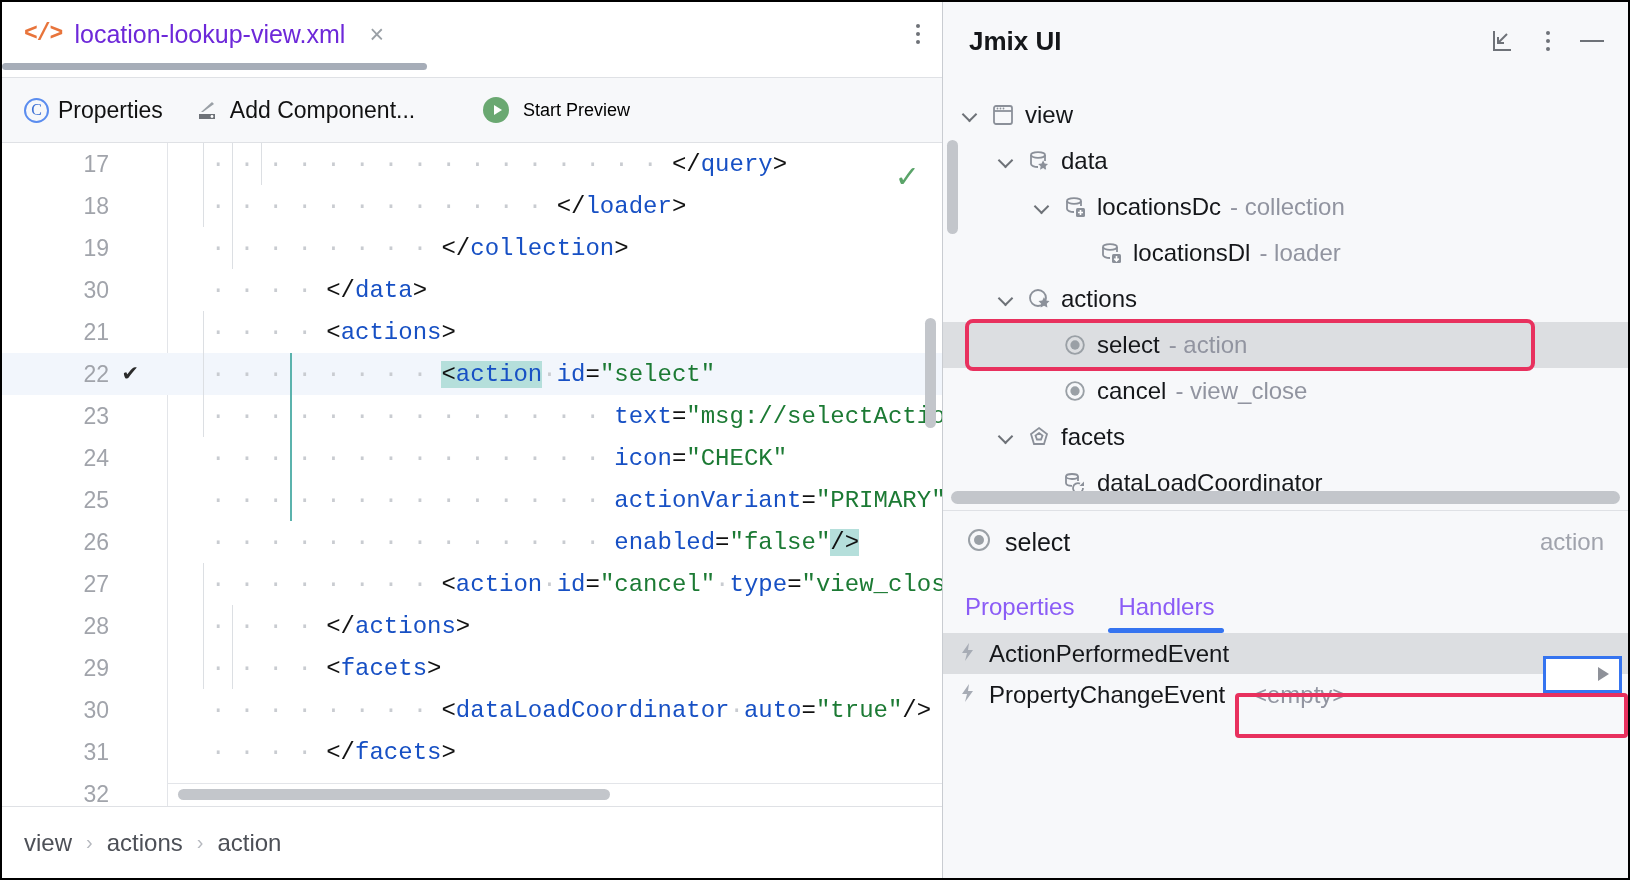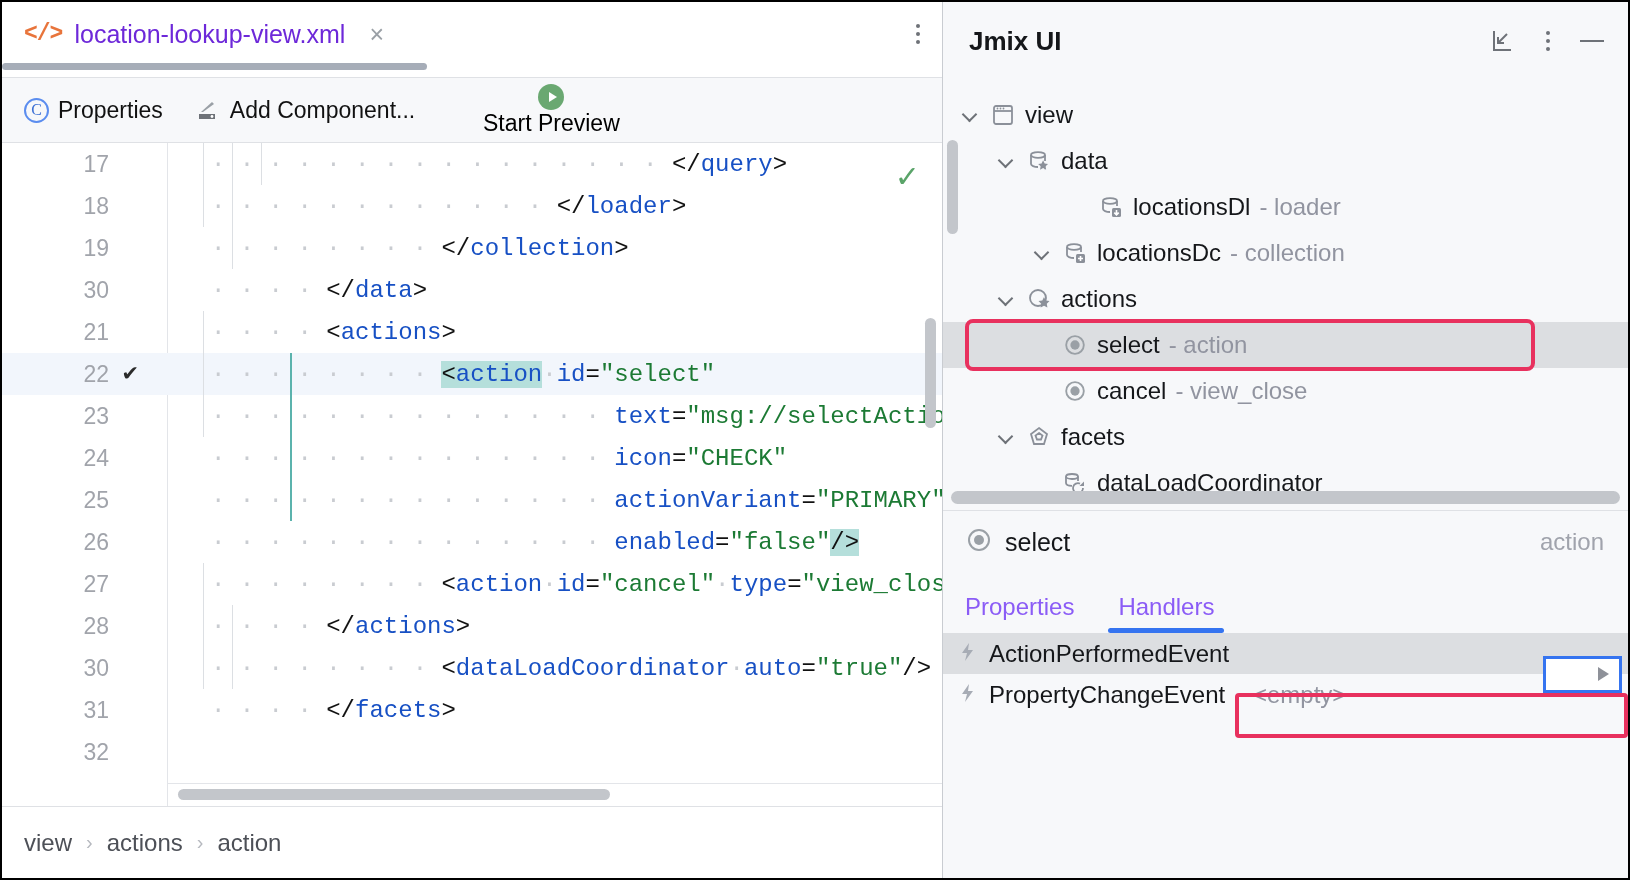--- a/index.html
+++ b/index.html
@@ -129,24 +129,23 @@
     display: flex; align-items: center; justify-content: center;
     box-sizing: border-box;
     font-family: "Liberation Serif", serif;
   }
   .ic-addcomp { display:block; }
   .tb-preview {
     position: absolute;
     left: 481px;
     display: flex;
     align-items: center;
-    gap: 0;
-    font-size: 23px;
-    cursor: pointer;
-    flex-direction: column;
+    gap: 14px;
+    font-size: 18px;
+    cursor: pointer;
   }
   .ic-play {
     width: 26px; height: 26px;
     border-radius: 50%;
     background: #6aa871;
     display: flex; align-items: center; justify-content: center;
   }
   .ic-play::after {
     content: "";
     border-left: 8px solid #fff;
@@ -525,20 +524,21 @@
           <div class="crow"><div class="gutter"><span class="lineno">19</span></div><div class="codetext"><span class="dot">· · · · · · · · </span><span class="punc">&lt;/</span><span class="tag">collection</span><span class="punc">&gt;</span></div></div>
           <div class="crow"><div class="gutter"><span class="lineno">30</span></div><div class="codetext"><span class="dot">· · · · </span><span class="punc">&lt;/</span><span class="tag">data</span><span class="punc">&gt;</span></div></div>
           <div class="crow"><div class="gutter"><span class="lineno">21</span></div><div class="codetext"><span class="dot">· · · · </span><span class="punc">&lt;</span><span class="tag">actions</span><span class="punc">&gt;</span></div></div>
           <div class="crow active"><div class="gutter"><span class="lineno">22</span><span class="gmark">✔</span></div><div class="codetext"><span class="dot">· · · · · · · · </span><span class="punc sel">&lt;</span><span class="tag sel">action</span><span class="dot">·</span><span class="attr">id</span><span class="punc">=</span><span class="str">"select"</span></div></div>
           <div class="crow"><div class="gutter"><span class="lineno">23</span></div><div class="codetext"><span class="dot">· · · · · · · · · · · · · · </span><span class="attr">text</span><span class="punc">=</span><span class="str">"msg://selectAction.text"</span></div></div>
           <div class="crow"><div class="gutter"><span class="lineno">24</span></div><div class="codetext"><span class="dot">· · · · · · · · · · · · · · </span><span class="attr">icon</span><span class="punc">=</span><span class="str">"CHECK"</span></div></div>
           <div class="crow"><div class="gutter"><span class="lineno">25</span></div><div class="codetext"><span class="dot">· · · · · · · · · · · · · · </span><span class="attr">actionVariant</span><span class="punc">=</span><span class="str">"PRIMARY"</span></div></div>
           <div class="crow"><div class="gutter"><span class="lineno">26</span></div><div class="codetext"><span class="dot">· · · · · · · · · · · · · · </span><span class="attr">enabled</span><span class="punc">=</span><span class="str">"false"</span><span class="punc sel">/&gt;</span></div></div>
           <div class="crow"><div class="gutter"><span class="lineno">27</span></div><div class="codetext"><span class="dot">· · · · · · · · </span><span class="punc">&lt;</span><span class="tag">action</span><span class="dot">·</span><span class="attr">id</span><span class="punc">=</span><span class="str">"cancel"</span><span class="dot">·</span><span class="attr">type</span><span class="punc">=</span><span class="str">"view_close"</span></div></div>
           <div class="crow"><div class="gutter"><span class="lineno">28</span></div><div class="codetext"><span class="dot">· · · · </span><span class="punc">&lt;/</span><span class="tag">actions</span><span class="punc">&gt;</span></div></div>
+          <div class="crow"><div class="gutter"><span class="lineno">29</span></div><div class="codetext"><span class="dot">· · · · </span><span class="punc">&lt;</span><span class="tag">facets</span><span class="punc">&gt;</span></div></div>
           <div class="crow"><div class="gutter"><span class="lineno">30</span></div><div class="codetext"><span class="dot">· · · · · · · · </span><span class="punc">&lt;</span><span class="tag">dataLoadCoordinator</span><span class="dot">·</span><span class="attr">auto</span><span class="punc">=</span><span class="str">"true"</span><span class="punc">/&gt;</span></div></div>
           <div class="crow"><div class="gutter"><span class="lineno">31</span></div><div class="codetext"><span class="dot">· · · · </span><span class="punc">&lt;/</span><span class="tag">facets</span><span class="punc">&gt;</span></div></div>
           <div class="crow"><div class="gutter"><span class="lineno">32</span></div><div class="codetext"></div></div>
         </div>
 
       <div class="iguide" style="left:201px; top:0px;   height:84px;"></div>
       <div class="iguide" style="left:259px; top:0px;   height:42px;"></div>
       <div class="iguide" style="left:230px; top:0px;   height:126px;"></div>
       <div class="iguide" style="left:201px; top:168px; height:126px;"></div>
       <div class="iguide active" style="left:288px; top:210px; height:168px;"></div>
@@ -606,47 +606,47 @@
               <svg width="26" height="26" viewBox="0 0 26 26">
                 <ellipse cx="12" cy="7" rx="7" ry="2.8" stroke="#8b9099" stroke-width="1.8" fill="none"></ellipse>
                 <path d="M5 7 L5 16 C5 17.5 8 19 12 19" stroke="#8b9099" stroke-width="1.8" fill="none"></path>
                 <path d="M19 7 L19 13" stroke="#8b9099" stroke-width="1.8" fill="none"></path>
                 <path d="M16 15 l2.2 4.4 l4.8.7 -3.5 3.4 .8 4.8" fill="#8b9099" transform="scale(.62) translate(10 8)"></path>
                 <polygon points="18,14 19.6,17.3 23.2,17.8 20.6,20.3 21.2,23.9 18,22.2 14.8,23.9 15.4,20.3 12.8,17.8 16.4,17.3" fill="#8b9099" transform="translate(0,-1) scale(.95)"></polygon>
               </svg>
             </span>
             <span>data</span>
           </div>
+          <div class="tnode" style="padding-left: 90px;">
+            <span class="chev has"></span>
+            <span class="ticon">
+              <svg width="26" height="26" viewBox="0 0 26 26">
+                <ellipse cx="12" cy="7" rx="7" ry="2.8" stroke="#8b9099" stroke-width="1.8" fill="none"></ellipse>
+                <path d="M5 7 L5 15 C5 16.5 8 18 12 18" stroke="#8b9099" stroke-width="1.8" fill="none"></path>
+                <path d="M19 7 L19 12" stroke="#8b9099" stroke-width="1.8" fill="none"></path>
+                <rect x="14" y="14" width="9" height="9" rx="1.5" fill="#8b9099"></rect>
+                <path d="M18.5 16 L18.5 21 M16 18.5 L21 18.5" stroke="#fff" stroke-width="1.6"></path>
+              </svg>
+            </span>
+            <span>locationsDc</span>
+            <span class="tsub"> - collection</span>
+          </div>
           <div class="tnode" style="padding-left: 126px;">
             <span class="chev"></span>
             <span class="ticon">
               <svg width="26" height="26" viewBox="0 0 26 26">
                 <ellipse cx="12" cy="7" rx="7" ry="2.8" stroke="#8b9099" stroke-width="1.8" fill="none"></ellipse>
                 <path d="M5 7 L5 15 C5 16.5 8 18 12 18" stroke="#8b9099" stroke-width="1.8" fill="none"></path>
                 <path d="M19 7 L19 12" stroke="#8b9099" stroke-width="1.8" fill="none"></path>
                 <rect x="14" y="14" width="9" height="9" rx="1.5" fill="#8b9099"></rect>
                 <path d="M18.5 16 L18.5 20.5 M16.3 18.6 L18.5 20.8 L20.7 18.6" stroke="#fff" stroke-width="1.6" fill="none"></path>
               </svg>
             </span>
             <span>locationsDl</span>
             <span class="tsub"> - loader</span>
-          </div>
-          <div class="tnode" style="padding-left: 90px;">
-            <span class="chev has"></span>
-            <span class="ticon">
-              <svg width="26" height="26" viewBox="0 0 26 26">
-                <ellipse cx="12" cy="7" rx="7" ry="2.8" stroke="#8b9099" stroke-width="1.8" fill="none"></ellipse>
-                <path d="M5 7 L5 15 C5 16.5 8 18 12 18" stroke="#8b9099" stroke-width="1.8" fill="none"></path>
-                <path d="M19 7 L19 12" stroke="#8b9099" stroke-width="1.8" fill="none"></path>
-                <rect x="14" y="14" width="9" height="9" rx="1.5" fill="#8b9099"></rect>
-                <path d="M18.5 16 L18.5 21 M16 18.5 L21 18.5" stroke="#fff" stroke-width="1.6"></path>
-              </svg>
-            </span>
-            <span>locationsDc</span>
-            <span class="tsub"> - collection</span>
           </div>
           <div class="tnode" style="padding-left: 54px;">
             <span class="chev has"></span>
             <span class="ticon">
               <svg width="26" height="26" viewBox="0 0 26 26">
                 <circle cx="12" cy="12" r="8" stroke="#8b9099" stroke-width="1.8" fill="none"></circle>
                 <polygon points="18,11 19.7,14.5 23.5,15 20.8,17.7 21.4,21.5 18,19.7 14.6,21.5 15.2,17.7 12.5,15 16.3,14.5" fill="#8b9099"></polygon>
               </svg>
             </span>
             <span>actions</span>

